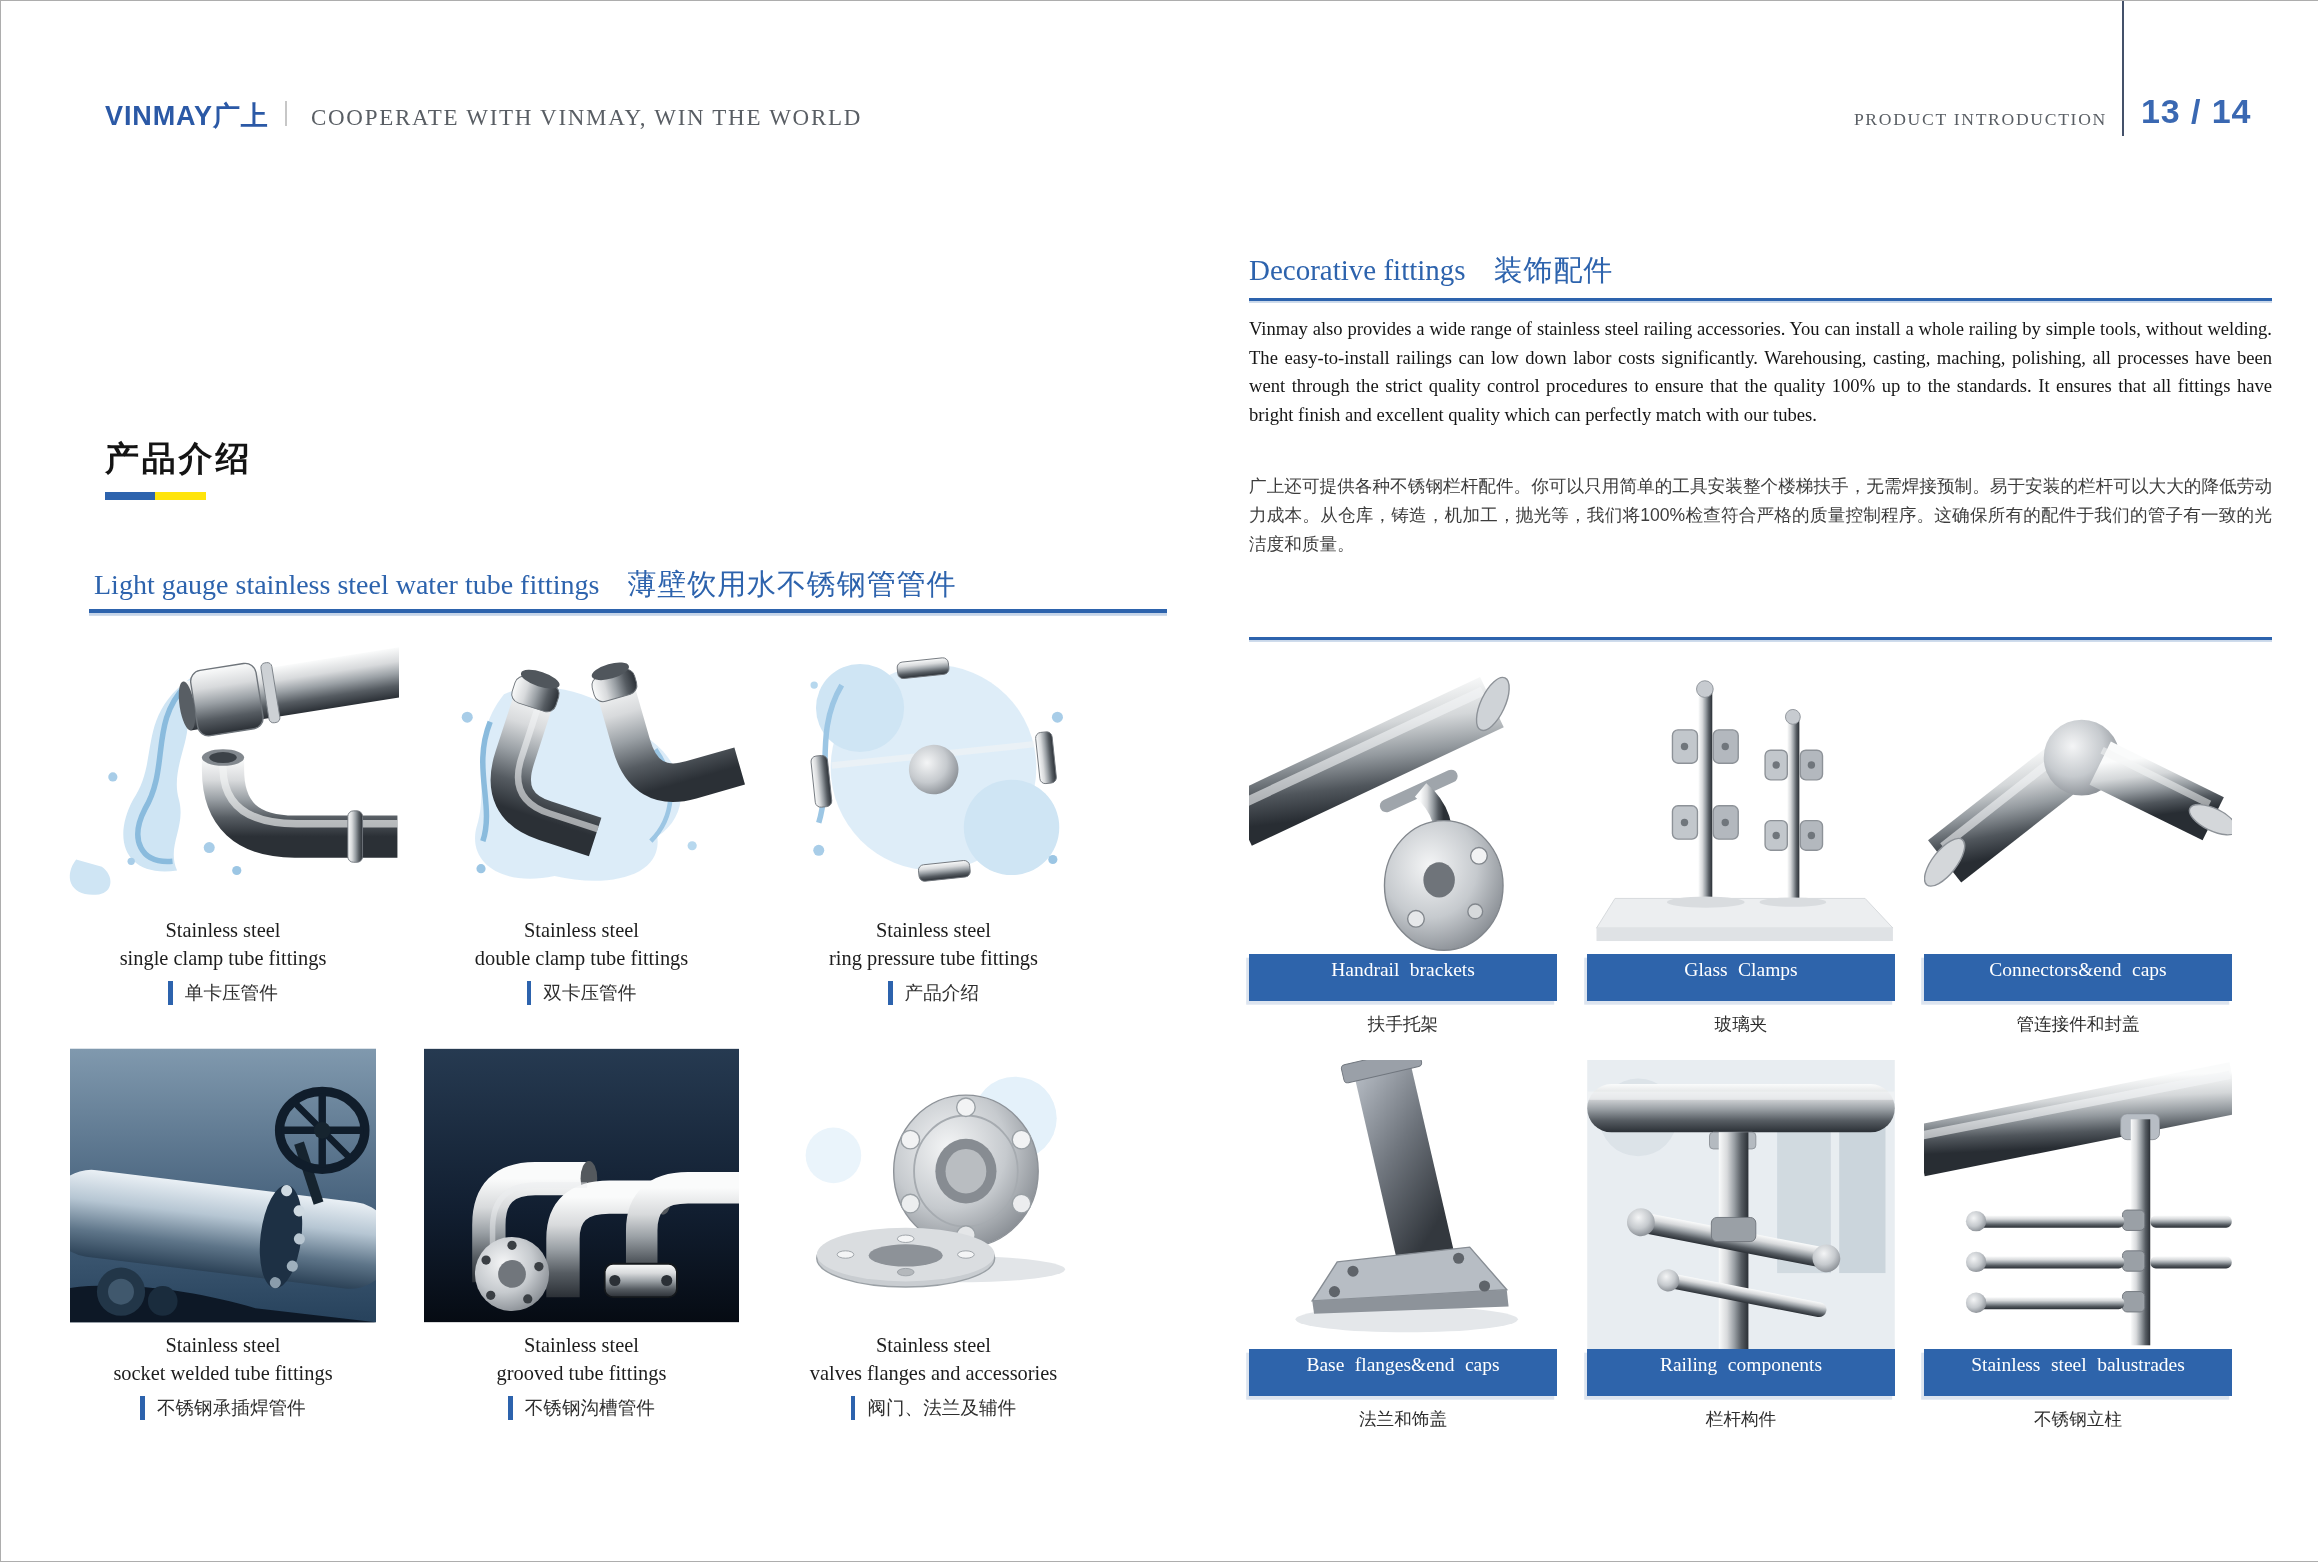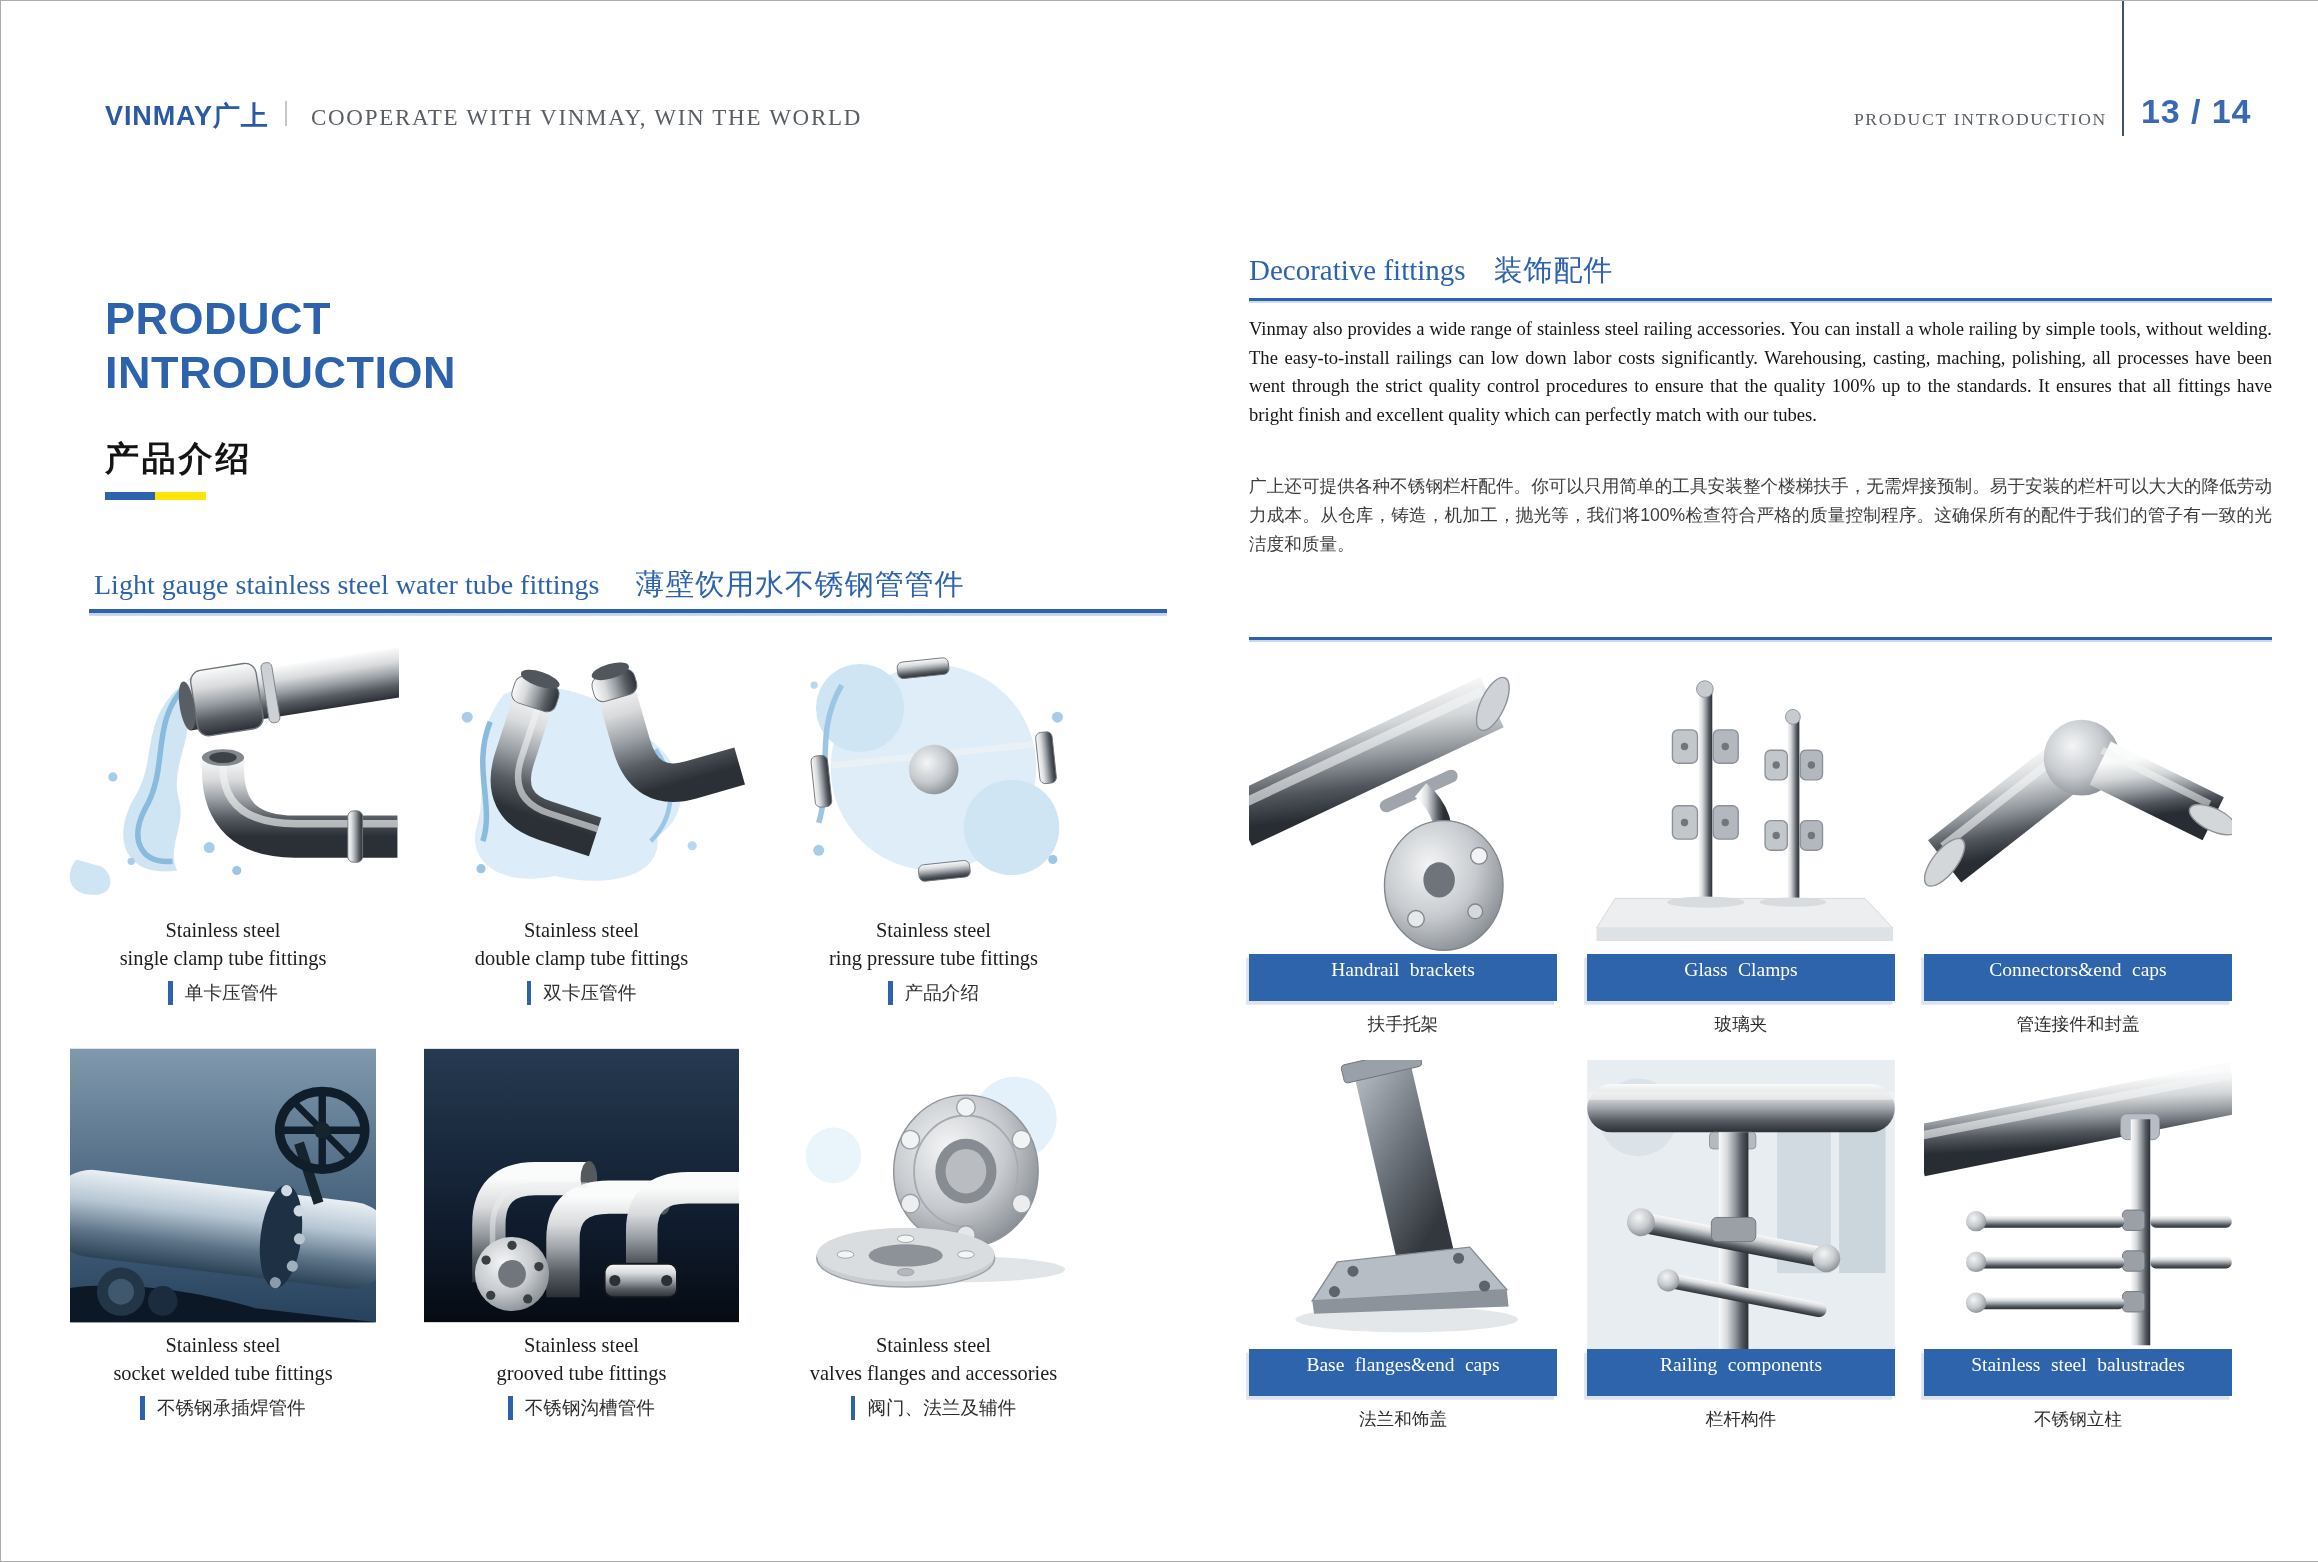--- a/index.html
+++ b/index.html
@@ -18,21 +18,21 @@
   .vline { left:2121px; top:0; width:1.9px; height:135px; background:#44516a; }
   .pagenum { left:2140px; top:91px; font-size:34px; color:#3a68b2; letter-spacing:0.9px;font-weight:bold; }
 
   
   .l-title { left:104px; top:291px; font-size:45px; font-weight:bold; line-height:54px; color:#2d63ad; letter-spacing:0.5px; }
   .l-title-cn { left:104px; top:414px; font-size:34px; font-weight:bold; color:#141414; letter-spacing:2.8px;margin-top:21px; }
   .deco-bar { left:104px; top:491px; height:8.3px; display:flex; }
   .deco-bar .b1 { width:50px; height:8.3px; background:#2d63ad; }
   .deco-bar .b2 { width:51px; height:8.3px; background:#ffe40a; }
 
-  .sec-head { left:93px; top:564px; display:flex; align-items:baseline; gap:36px; }
+  .sec-head { left:93px; top:564px; display:flex; align-items:baseline; gap:28px; }
   .sec-head .en { font-family:"Liberation Serif", serif; font-size:28px; color:#2d63ad; }
   .sec-head .cn { font-size:29px; color:#2d63ad; letter-spacing:0.9px; }
   .sec-underline { left:88px; top:608px; width:1078px; height:3.7px; background:#2d63ad; box-shadow:0 2.8px 0 rgba(45,99,173,0.28); }
 
   .lcell { position:absolute; }
   .img-box { width:100%; height:280px; display:flex; align-items:center; justify-content:center; overflow:hidden; }
   .cap-en { margin-top:5.6px; font-family:"Liberation Serif", serif; font-size:20.4px; line-height:28px; color:#1d1d1d; text-align:center; }
   .cap-cn { margin-top:8.3px; display:flex; justify-content:center; align-items:center; font-size:18.6px; color:#2e2e2e; }
   .tick { display:inline-block; width:4.6px; height:24px; background:#2d63ad; margin-right:12px; }
 
@@ -112,24 +112,20 @@
 
 <div class="page">
 
   <div class="abs logo">VINMAY广上</div>
   <div class="abs hdr-divider"></div>
   <div class="abs tagline">COOPERATE WITH VINMAY, WIN THE WORLD</div>
   <div class="abs hdr-right">PRODUCT INTRODUCTION</div>
   <div class="abs vline"></div>
   <div class="abs pagenum">13 / 14</div>
 
-  <div class="abs l-title">
-    <div>PRODUCT</div>
-    <div>INTRODUCTION</div>
-  </div>
   <div class="abs l-title-cn">产品介绍</div>
   <div class="abs deco-bar">
     <div class="b1"></div>
     <div class="b2"></div>
   </div>
 
   <div class="abs sec-head">
     <span class="en">Light gauge stainless steel water tube fittings</span>
     <span class="cn">薄壁饮用水不锈钢管管件</span>
   </div>

